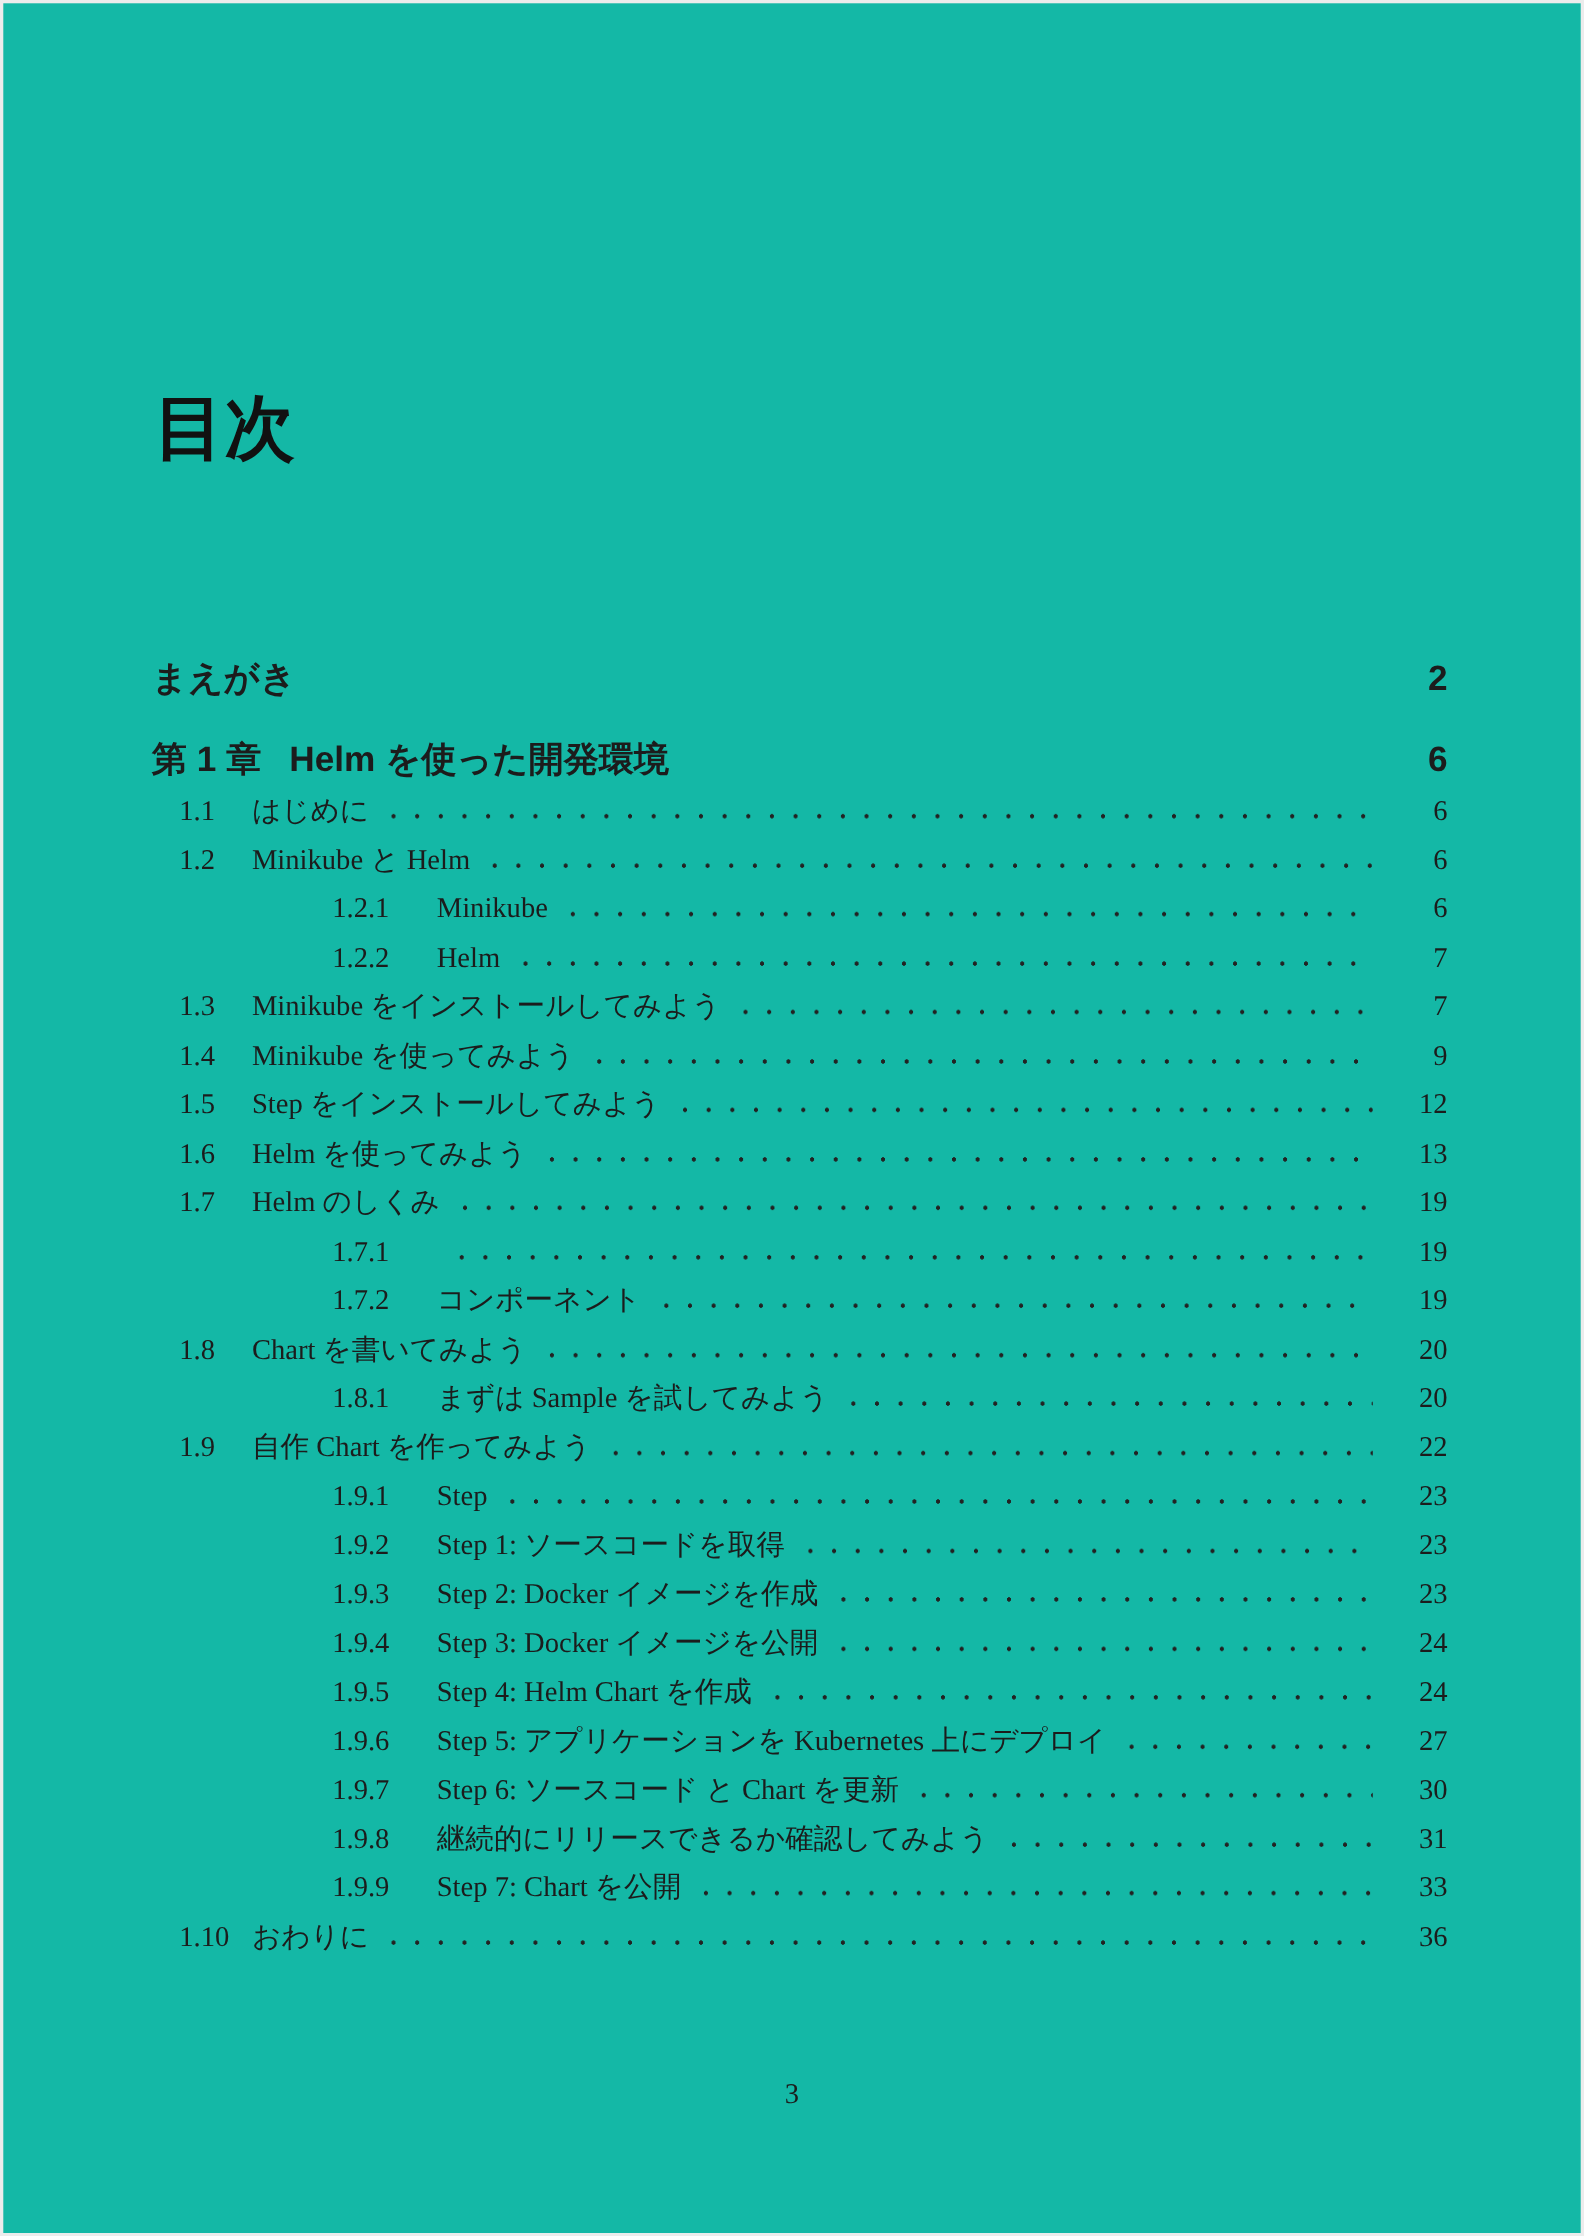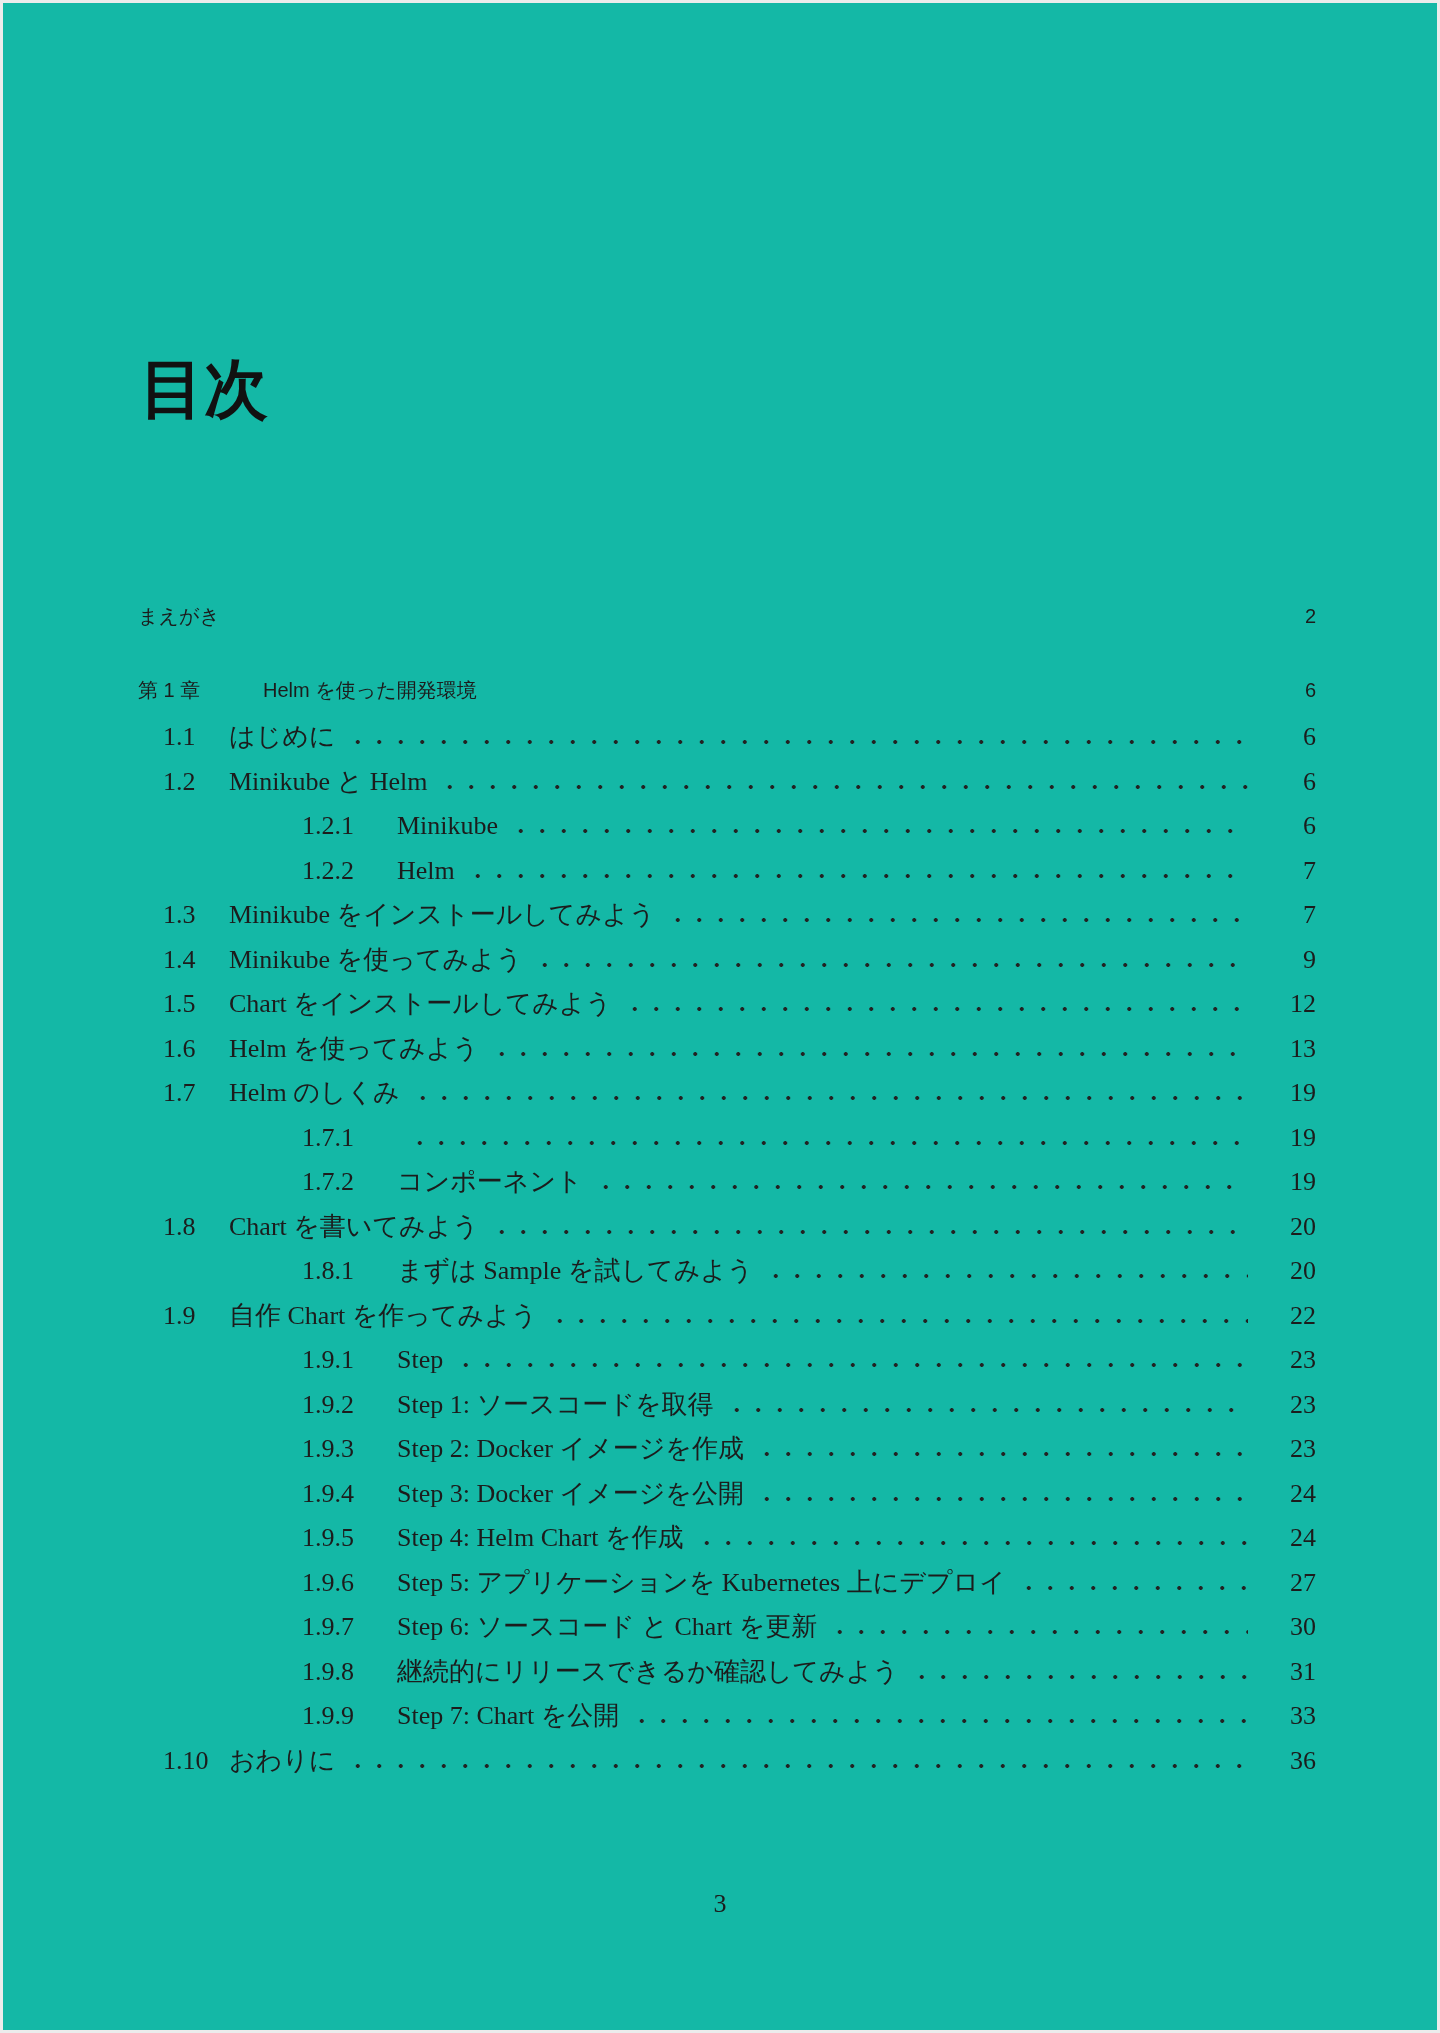--- a/index.html
+++ b/index.html
@@ -35,22 +35,22 @@
   }
   .row{
     display:flex;
     align-items:baseline;
     line-height:44.5px;
     font-size:26px;
     white-space:nowrap;
   }
   .row.front{
     font-family:"Liberation Sans","DejaVu Sans",sans-serif;
-    font-weight:normal;
-    font-size:20px;
+    font-weight:bold;
+    font-size:32px;
     justify-content:center;
   }
   .row.chapter{margin-top:29px;margin-bottom:3px;}
   .chnum{width:125px;flex:0 0 auto;}
   .spacer{flex:1 1 auto;}
   .row.sec{padding-left:25px;}
   .row.sec .num{width:66px;flex:0 0 auto;}
   .row.sub{padding-left:120px;}
   .row.sub .num{width:95px;flex:0 0 auto;margin-left:44px;}
   .ttl{flex:0 0 auto;}
@@ -138,21 +138,21 @@
 
   <div class="row sec">
     <span class="num">1.4</span>
     <span class="ttl">Minikube を使ってみよう</span>
     <span class="leader"></span>
     <span class="pg">9</span>
   </div>
 
   <div class="row sec">
     <span class="num">1.5</span>
-    <span class="ttl">Chart をインストールしてみよう</span>
+    <span class="ttl">Step をインストールしてみよう</span>
     <span class="leader"></span>
     <span class="pg">12</span>
   </div>
 
   <div class="row sec">
     <span class="num">1.6</span>
     <span class="ttl">Helm を使ってみよう</span>
     <span class="leader"></span>
     <span class="pg">13</span>
   </div>

